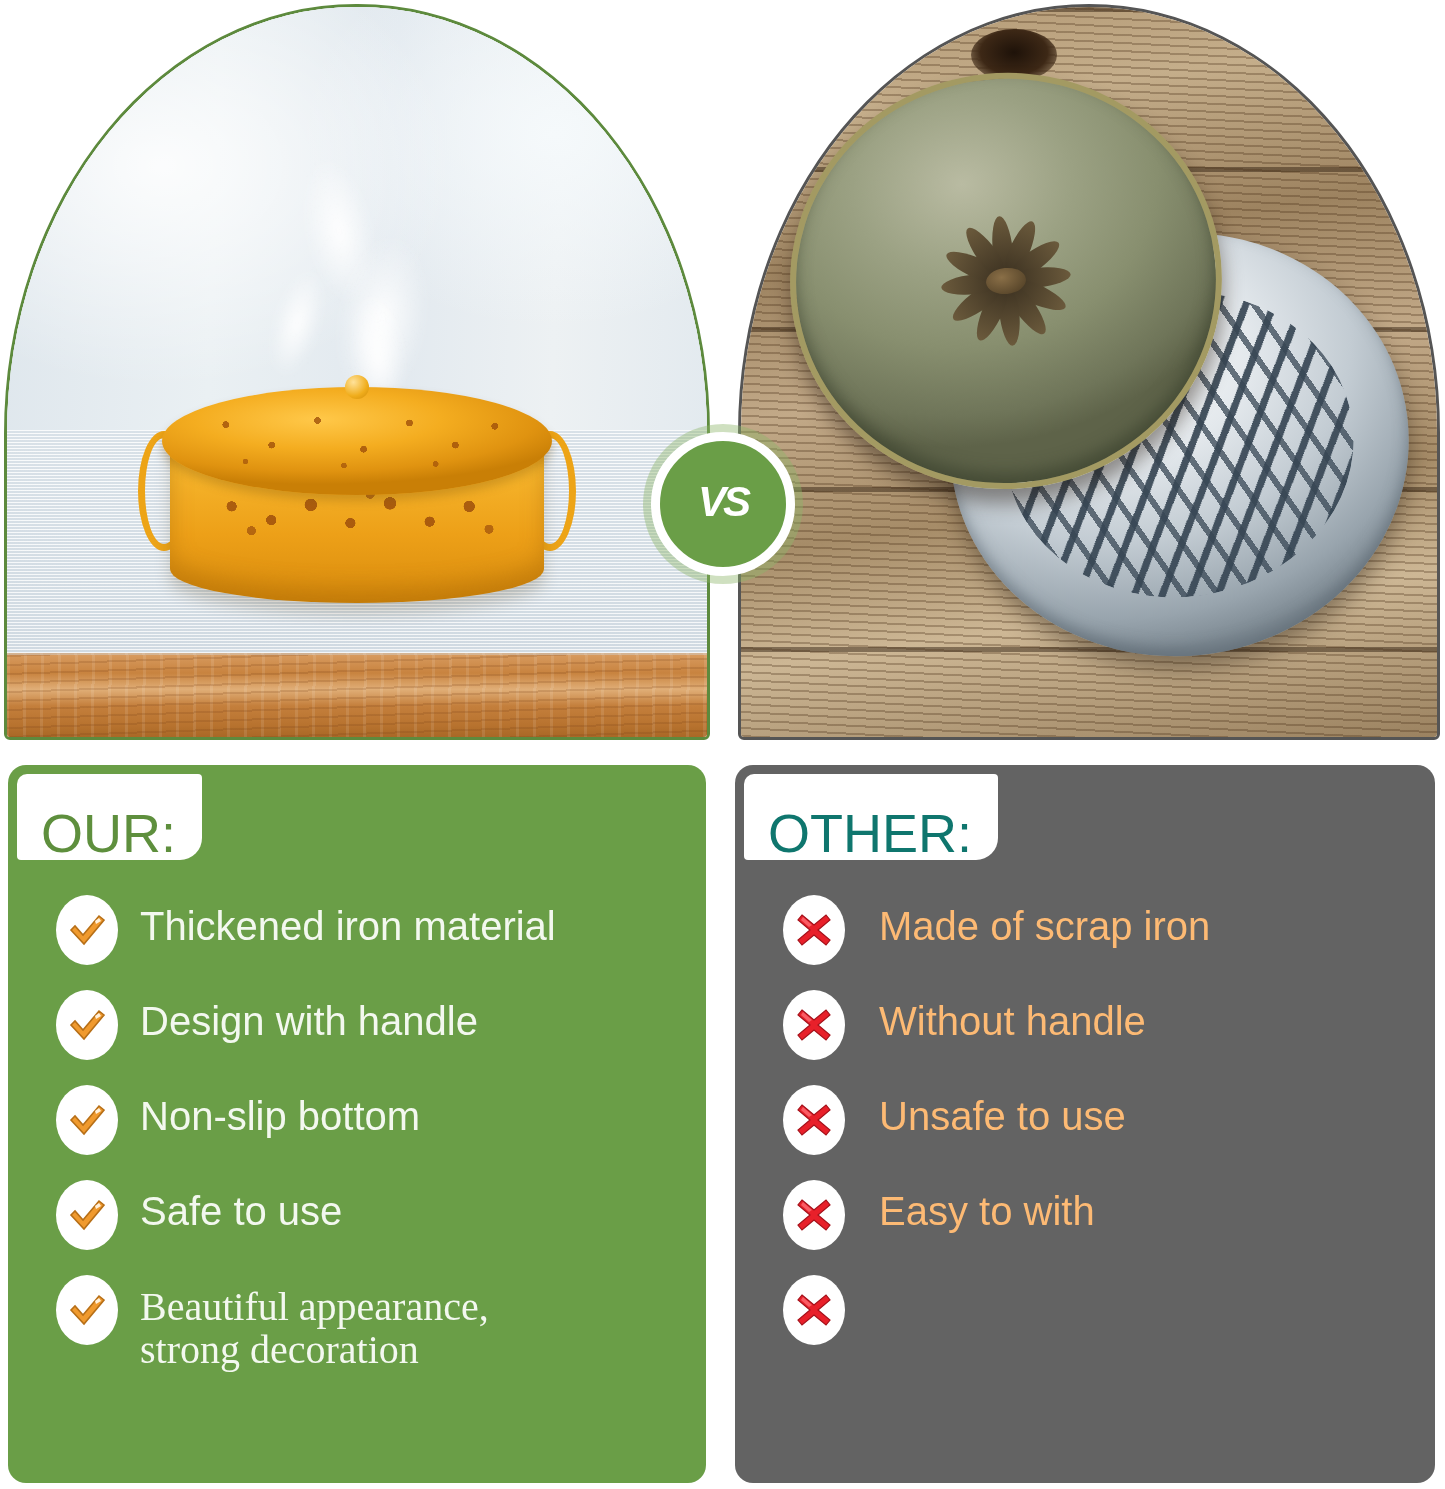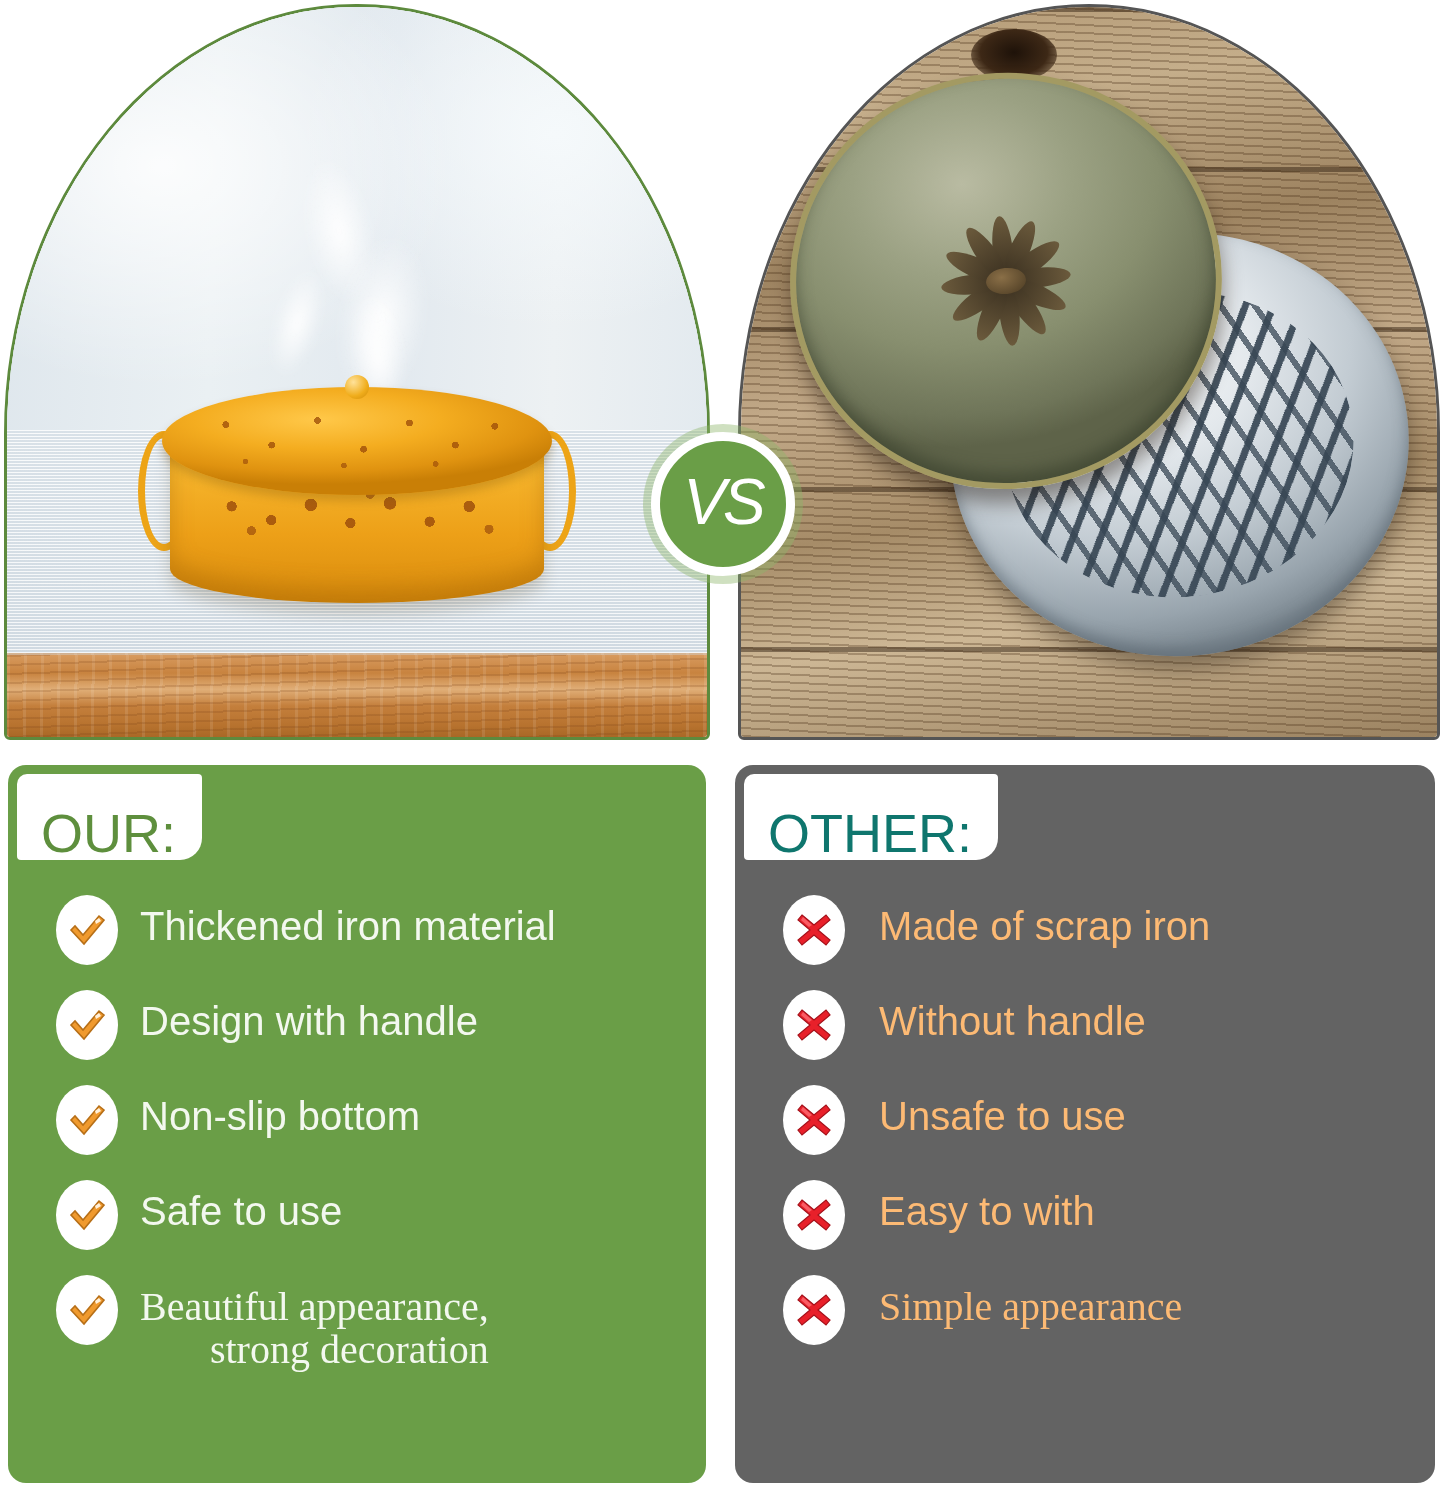--- a/index.html
+++ b/index.html
@@ -220,22 +220,22 @@
     width: 144px; height: 144px;
     border-radius: 50%;
     background: #6a9e47;
     border: 9px solid #ffffff;
     display: flex; align-items: center; justify-content: center;
     box-shadow: 0 0 0 8px rgba(140,180,105,.42);
     z-index: 5;
   }
   .vs-badge span {
     color: #ffffff;
-    font-size: 64px;
-    font-weight: normal;
+    font-size: 42px;
+    font-weight: bold;
     font-style: italic;
     letter-spacing: -3px;
     line-height: 1;
     transform: translateY(-2px);
   }
 
   
   .cmp {
     position: absolute;
     top: 765px;
@@ -285,21 +285,21 @@
     margin-right: 22px;
     position: relative;
   }
   .badge-icon svg { display: block; }
 
   .cmp-text {
     font-size: 40px;
     line-height: 1.08;
     padding-top: 10px;
   }
-  .our-text   { color: #f3f8ef; text-align: right; }
+  .our-text   { color: #f3f8ef; }
   .other-text { color: #fdba74; margin-left: 12px; }
 </style>
 </head>
 <body>
 
 <div id="stage">
 
   <div class="photo-panel photo-left">
     <div class="arch arch-left">
       <div class="scene-left">
@@ -468,19 +468,18 @@
       </div>
 
       <div class="cmp-row">
         <div class="badge-icon">
           <svg width="40" height="40" viewBox="0 0 40 40">
             <path d="M8 5 L20 15 L32 5 L36 10 L24 20 L36 30 L32 35 L20 25 L8 35 L4 30 L16 20 L4 10 Z" fill="#e8202a"></path>
             <path d="M8 5 L20 15 L32 5 L36 10 L24 20 L36 30 L32 35 L20 25 L8 35 L4 30 L16 20 L4 10 Z" fill="none" stroke="#a5111a" stroke-width="1.2"></path>
             <path d="M9 7 L18 15 L15 17 L7 10 Z" fill="#ff7078" opacity=".75"></path>
           </svg>
         </div>
-        <div class="cmp-text other-text">Simple appearance</div>
       </div>
 
     </div>
   </div>
 
 </div>
 
 </body></html>

